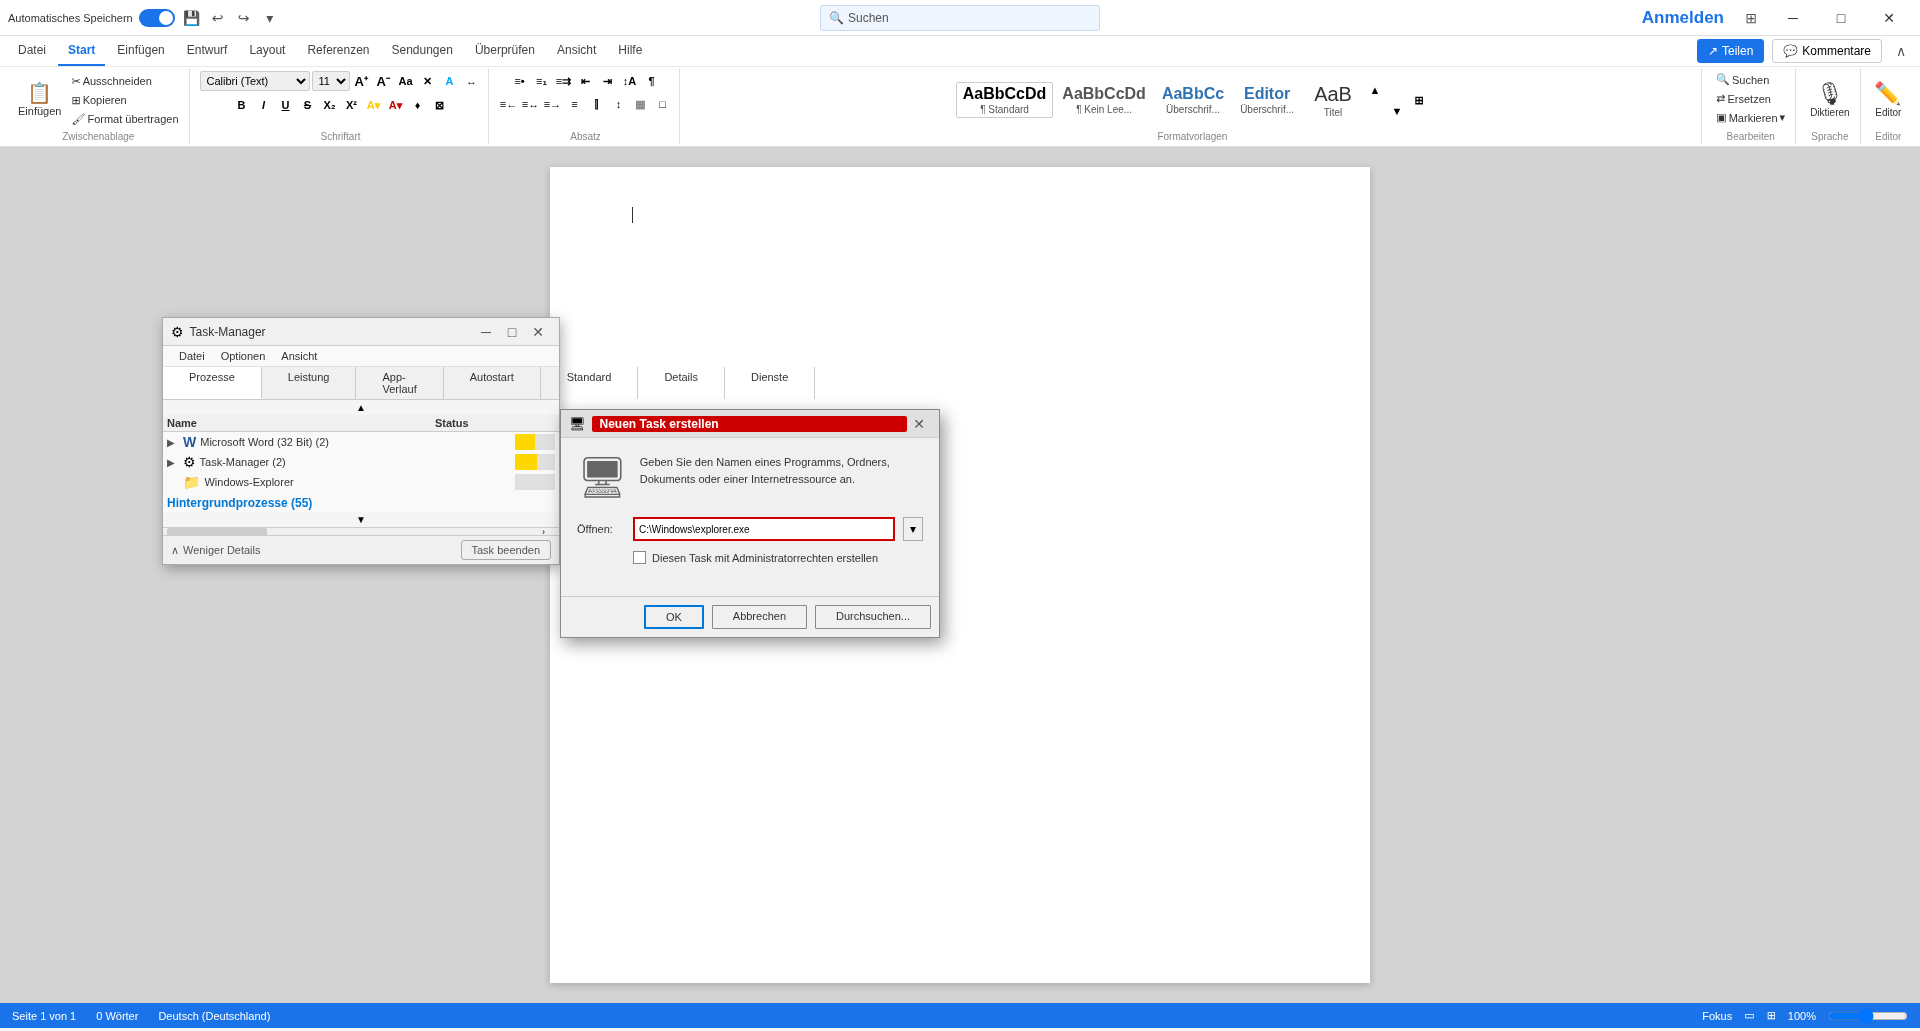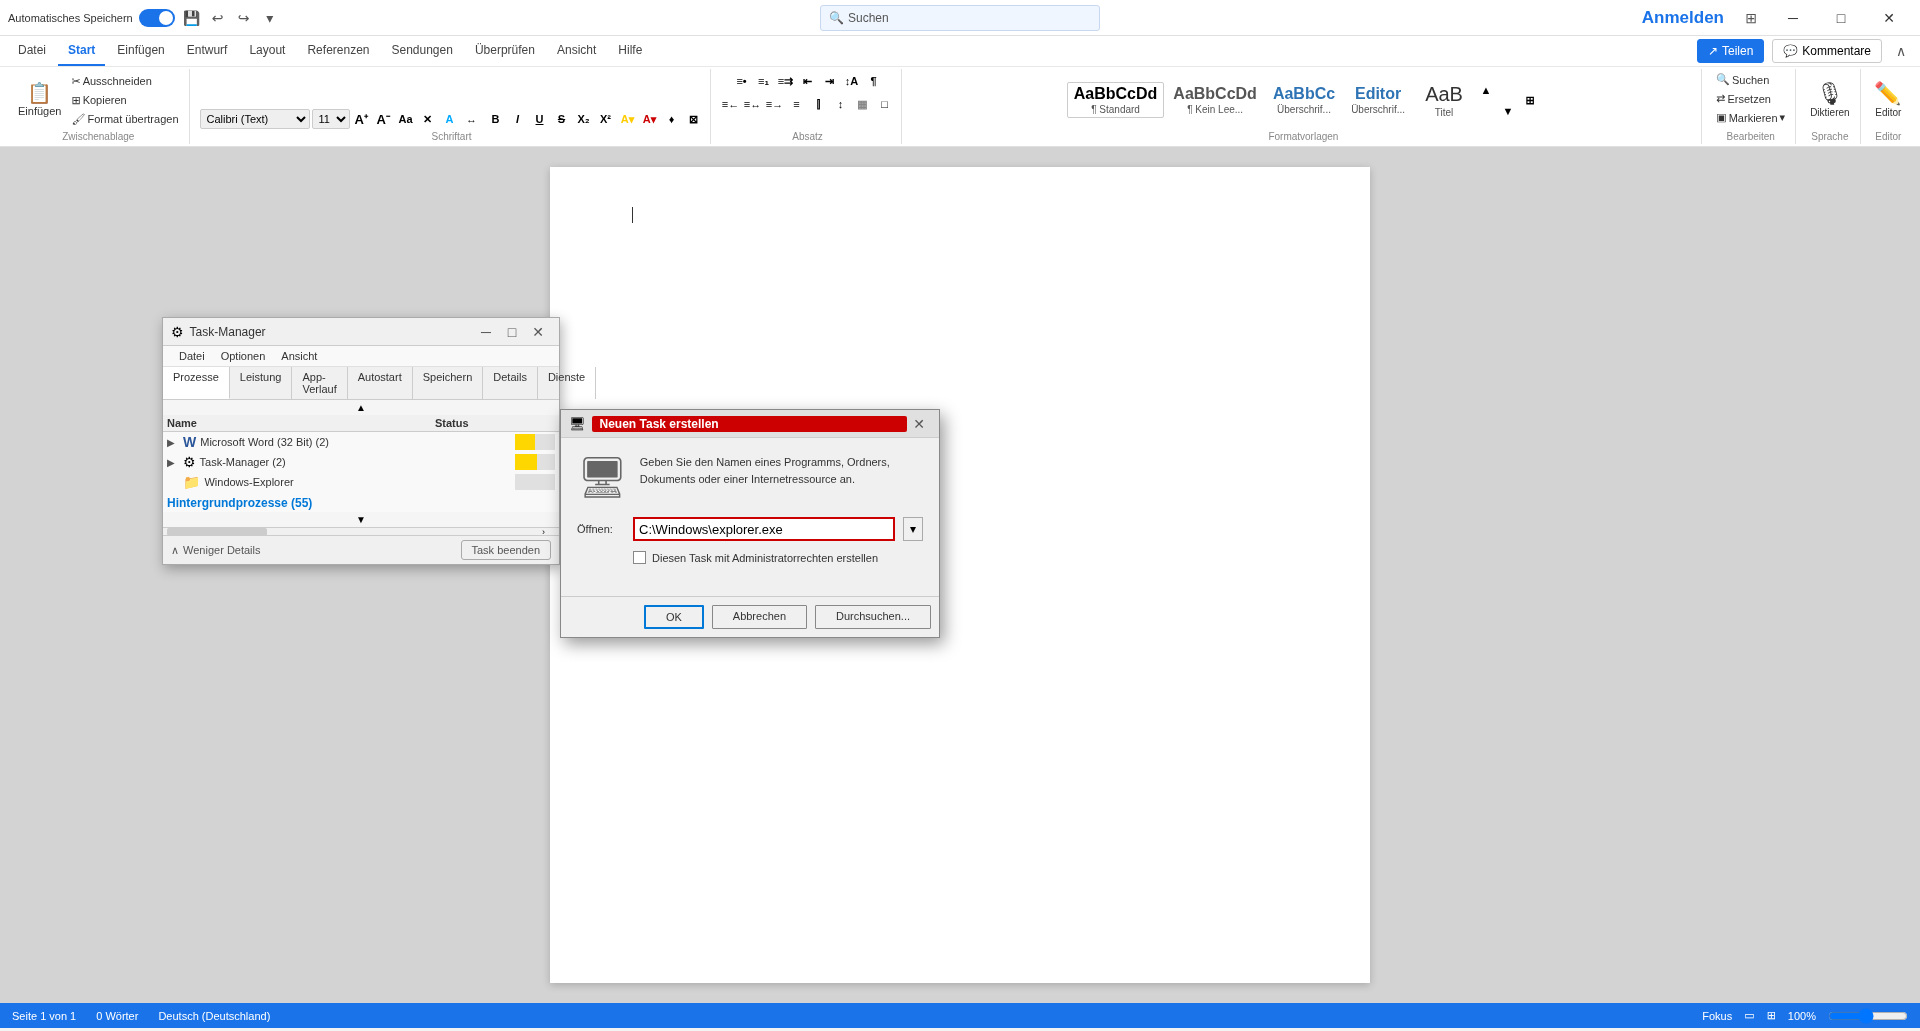--- a/index.html
+++ b/index.html
@@ -144,21 +144,21 @@
       width: 26px; height: 20px; display: flex; align-items: center; justify-content: center;
       cursor: pointer; border-radius: 3px; font-size: 14px; color: #555;
     }
     .tm-menubar {
       display: flex; gap: 0; padding: 2px 8px;
       border-bottom: 1px solid #e0e0e0; background: #f9f9f9;
     }
     .tm-menu-item { padding: 2px 8px; font-size: 11px; color: #333; cursor: pointer; }
     .tm-tabs { display: flex; border-bottom: 1px solid #ccc; background: #f0f0f0; }
     .tm-tab {
-      padding: 4px 10px; font-size: 11px; color: #333; cursor: pointer; border-right: 1px solid #ccc;
+      padding: 4px 26px; font-size: 11px; color: #333; cursor: pointer; border-right: 1px solid #ccc;
     }
     .tm-tab.active { background: #fff; border-bottom: 1px solid #fff; }
     .tm-table-header {
       display: flex; padding: 2px 4px; font-size: 11px; font-weight: 600; color: #333;
       border-bottom: 1px solid #ccc; background: #f0f0f0;
     }
     .tm-col-name { flex: 1; }
     .tm-col-status { width: 80px; }
     .tm-col-cpu { width: 40px; text-align: right; padding-right: 4px; }
     .tm-section-header { padding: 4px 4px 2px 4px; font-size: 12px; font-weight: 600; color: #0078d7; }
@@ -204,21 +204,21 @@
       width: 24px; height: 20px; display: flex; align-items: center; justify-content: center;
       cursor: pointer; border-radius: 3px; font-size: 14px; color: #555;
     }
     .nt-body { padding: 16px; }
     .nt-desc-row { display: flex; align-items: flex-start; gap: 12px; margin-bottom: 16px; }
     .nt-desc { font-size: 11px; color: #333; line-height: 1.5; }
     .nt-input-row { display: flex; align-items: center; gap: 8px; margin-bottom: 10px; }
     .nt-input-label { font-size: 11px; color: #333; min-width: 48px; }
     .nt-input {
       flex: 1; height: 24px; border: 2px solid #cc0000; padding: 0 4px;
-      font-size: 13px; outline: none; background: #fff;
+      font-size: 10px; outline: none; background: #fff;
     }
     .nt-dropdown-btn {
       width: 20px; height: 24px; background: #f0f0f0; border: 1px solid #aaa;
       display: flex; align-items: center; justify-content: center; cursor: pointer;
     }
     .nt-checkbox-row { display: flex; align-items: center; gap: 6px; margin-bottom: 16px; margin-left: 56px; }
     .nt-checkbox { width: 13px; height: 13px; border: 1px solid #888; background: #fff; cursor: pointer; }
     .nt-checkbox-label { font-size: 11px; color: #333; }
     .nt-buttons { display: flex; justify-content: flex-end; gap: 8px; padding: 8px; border-top: 1px solid #ccc; }
     .nt-btn {
@@ -304,21 +304,21 @@
           <div class="ribbon-btn-small">
             <span>🖌</span>
             <span>Format übertragen</span>
           </div>
         </div>
       </div>
       <div class="ribbon-group-label">Zwischenablage</div>
     </div>
 
     <div class="ribbon-group">
-      <div class="ribbon-group-content" style="align-items:flex-end; gap:4px;">
+      <div class="ribbon-group-content" style="flex-direction:column; align-items:center; gap:4px;">
         <div class="font-row">
           <select class="font-select">
             <option>Calibri (Text)</option>
           </select>
           <select class="font-size-select">
             <option>11</option>
           </select>
           <div class="format-btn" style="font-size:13px;">A⁺</div>
           <div class="format-btn" style="font-size:13px;">A⁻</div>
           <div class="format-btn">Aa</div>
@@ -464,21 +464,21 @@
     <div class="tm-menubar">
       <div class="tm-menu-item">Datei</div>
       <div class="tm-menu-item">Optionen</div>
       <div class="tm-menu-item">Ansicht</div>
     </div>
     <div class="tm-tabs">
       <div class="tm-tab active">Prozesse</div>
       <div class="tm-tab">Leistung</div>
       <div class="tm-tab">App-Verlauf</div>
       <div class="tm-tab">Autostart</div>
-      <div class="tm-tab">Speichern</div>
+      <div class="tm-tab">Standard</div>
       <div class="tm-tab">Details</div>
       <div class="tm-tab">Dienste</div>
     </div>
     <div style="position:relative;">
 
       <div style="text-align:center; padding:2px; background:#f5f5f5; font-size:10px; cursor:pointer;">▲</div>
       <div class="tm-table-header">
         <span class="tm-col-name">Name</span>
         <span class="tm-col-status">Status</span>
         <span class="tm-col-cpu"></span>

